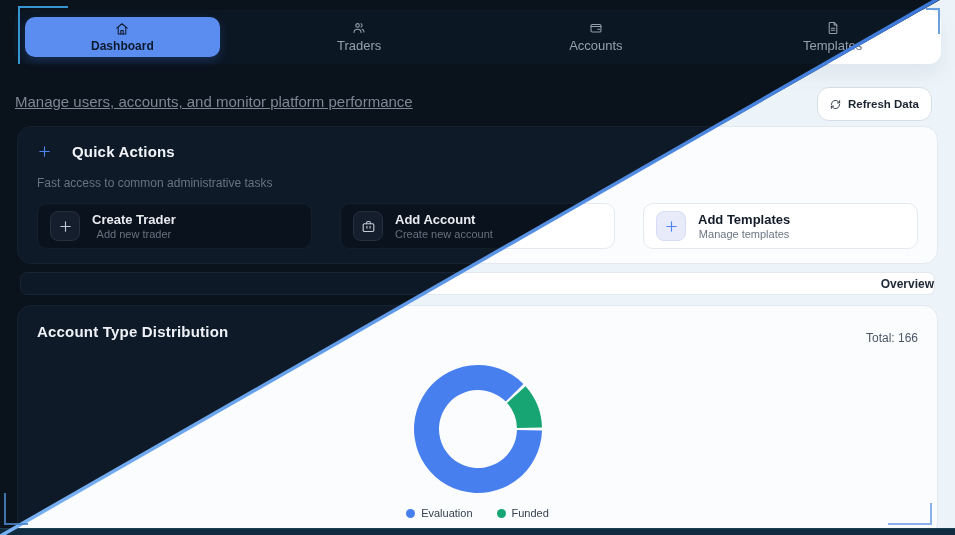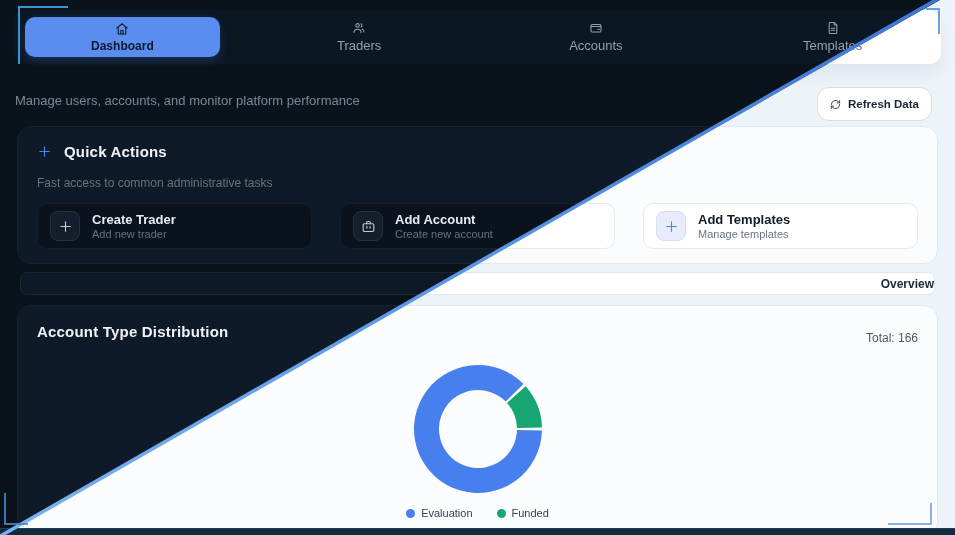--- a/index.html
+++ b/index.html
@@ -42,45 +42,45 @@
   .nav { position:absolute; left:14px; right:14px; top:10px; height:54px;
          background:var(--nav-bg); border-radius:12px; box-shadow:var(--nav-shadow);
          display:grid; grid-template-columns:repeat(4,1fr); padding:6px;gap:32px; }
   .tab { display:flex; flex-direction:column; align-items:center; justify-content:center;
          gap:3px; color:var(--tab-fg); font-size:13px; border-radius:10px; margin:1px 5px; cursor:pointer; }
   .tab svg { width:14px; height:14px; }
   .tab.active { background:var(--pill-bg); color:var(--pill-fg); font-weight:bold;
                 box-shadow:0 4px 10px rgba(60,110,220,.25); font-size:12px; }
 
   
-  .subtitle { position:absolute; left:15px; top:93px; font-size:13px; color:var(--subtitle); }
+  .subtitle { position:absolute; left:15px; top:93px; font-size:15px; color:var(--subtitle);text-decoration:underline; }
   .refresh-btn { position:absolute; right:23px; top:87px; height:25px;
                  display:flex; align-items:center; gap:7px; padding:16px 12px;
                  background:var(--btn-bg); border:1px solid var(--btn-border); border-radius:12px;
                  color:var(--btn-fg); font-size:11.5px; font-weight:bold; cursor:pointer; }
   .refresh-btn svg { width:11px; height:11px; }
 
   
   .qa-card { position:absolute; left:17px; right:17px; top:126px; height:138px;
              background:var(--card-bg); border:1px solid var(--card-border); border-radius:14px;
              padding:16px 19px; }
-  .qa-head { display:flex; align-items:center; gap:12px; }
+  .qa-head { display:flex; align-items:center; gap:20px; }
   .qa-head .plus { color:#4f83f0; width:15px; height:15px; }
   .qa-title { font-size:15px; font-weight:bold; color:var(--qa-title); letter-spacing:.2px; }
   .qa-sub { margin-top:16px; font-size:12px; color:var(--qa-sub); }
   .qa-actions { margin-top:13px; display:grid; grid-template-columns:repeat(3,1fr); gap:28px; }
   .action { height:46px; display:flex; align-items:center; gap:12px; padding:0 12px;
             background:var(--action-bg); border:1px solid var(--action-border);
             border-radius:10px; cursor:pointer; }
   .action-icon { width:30px; height:30px; flex:0 0 30px; border-radius:8px;
                  background:var(--icon-bg); border:1px solid var(--icon-border);
                  display:flex; align-items:center; justify-content:center; color:var(--icon-fg); }
   .action-icon svg { width:15px; height:15px; }
   .action-title { font-size:13px; font-weight:bold; color:var(--action-title); line-height:15px; }
-  .action-sub { font-size:11px; color:var(--action-sub); line-height:13px; margin-top:1px; }
+  .action-sub { font-size:11px; color:var(--action-sub); line-height:13px; margin-top:1px;text-align:center; }
 
   
   .overview-bar { position:absolute; left:20px; right:20px; top:272px; height:23px;
                   background:var(--bar-bg); border:1px solid var(--bar-border); border-radius:7px;
                   display:flex; align-items:center; justify-content:flex-end;
                   font-size:12px; font-weight:bold; color:var(--bar-fg); cursor:pointer; }
 
   
   .chart-card { position:absolute; left:17px; right:17px; top:305px; height:232px;
                 background:var(--card-bg); border:1px solid var(--card-border); border-radius:14px;

